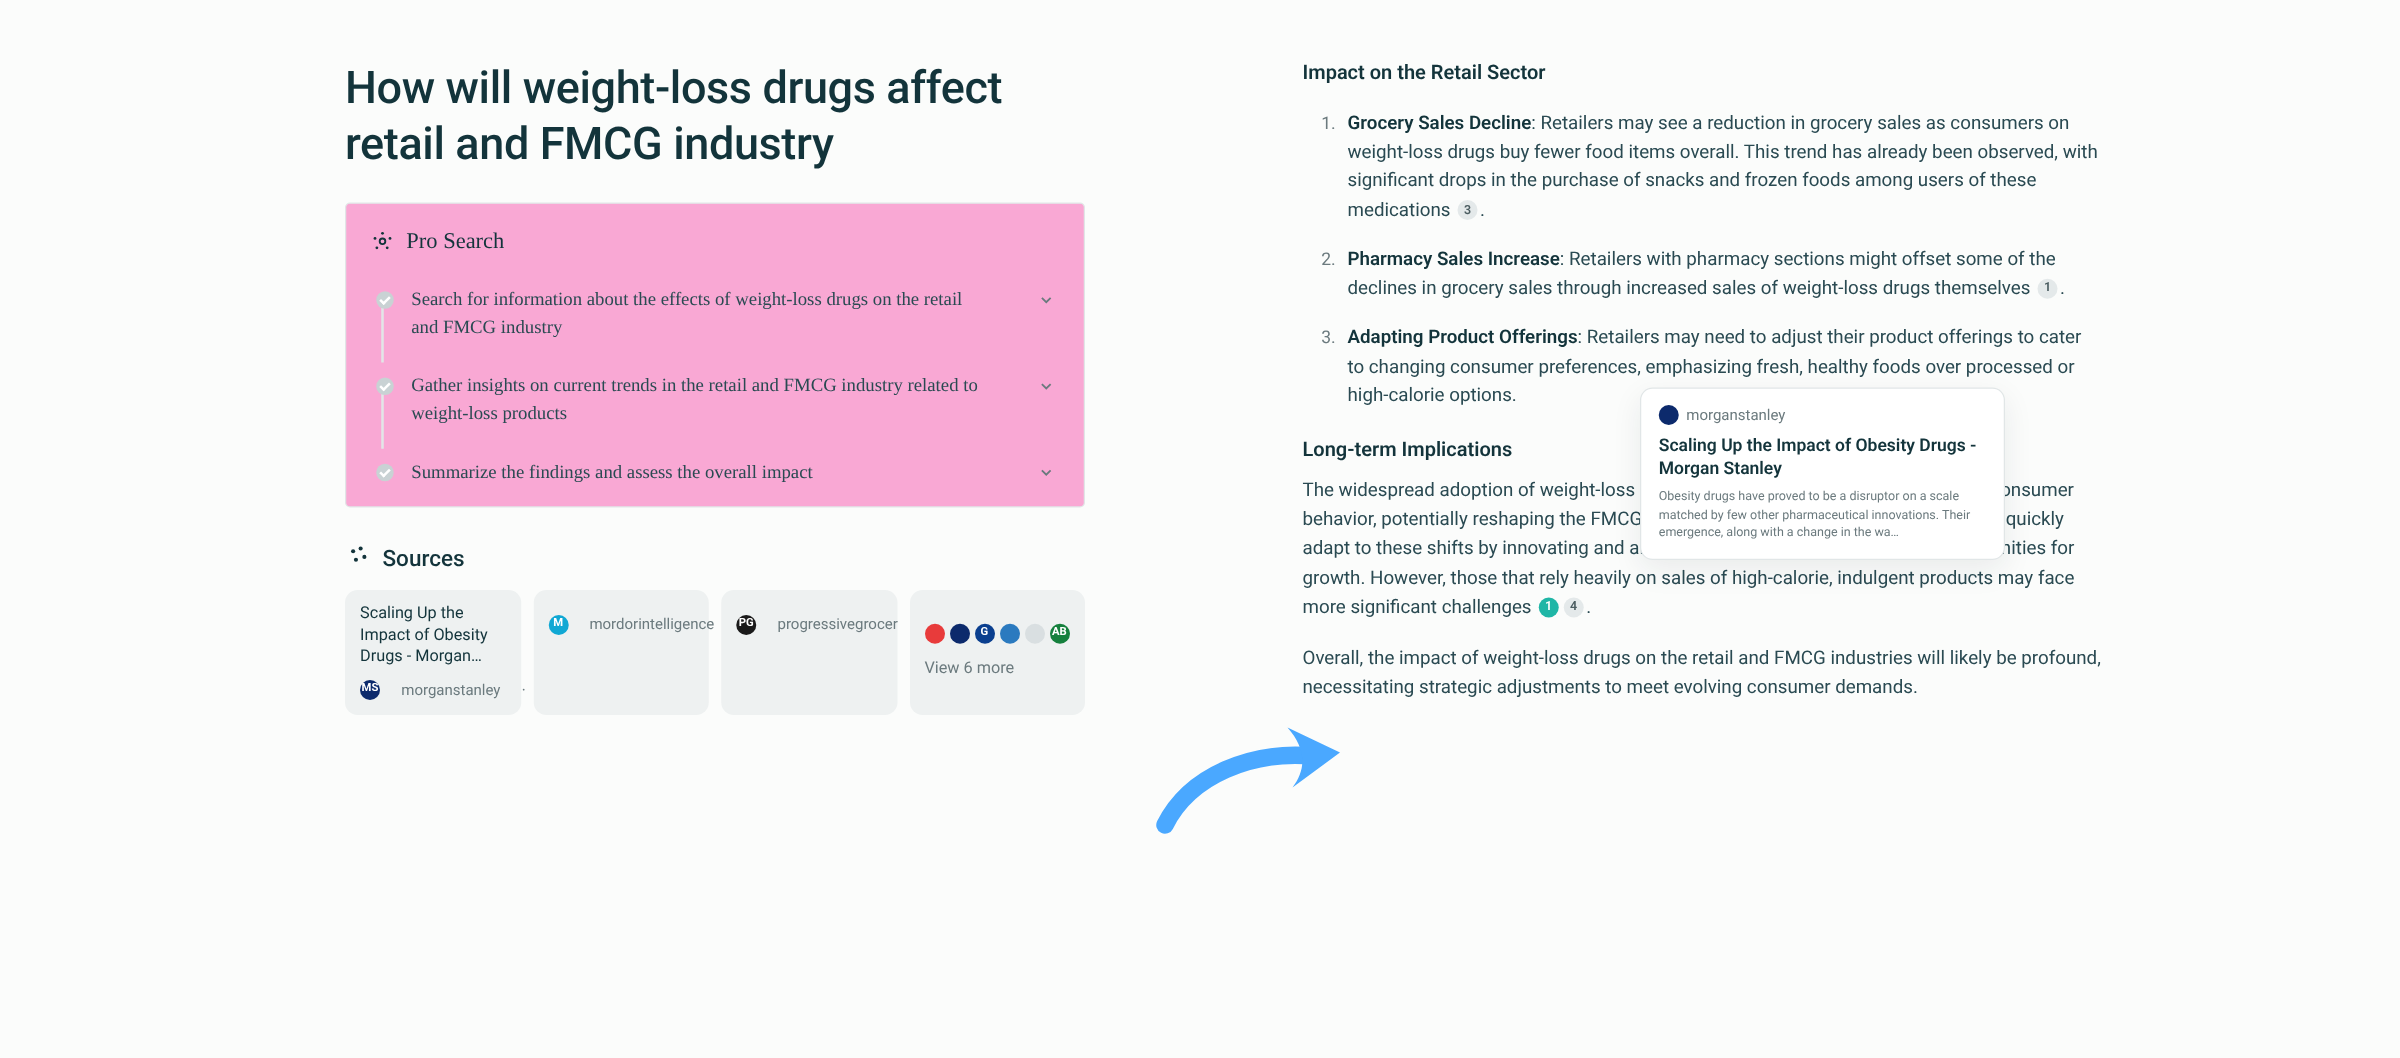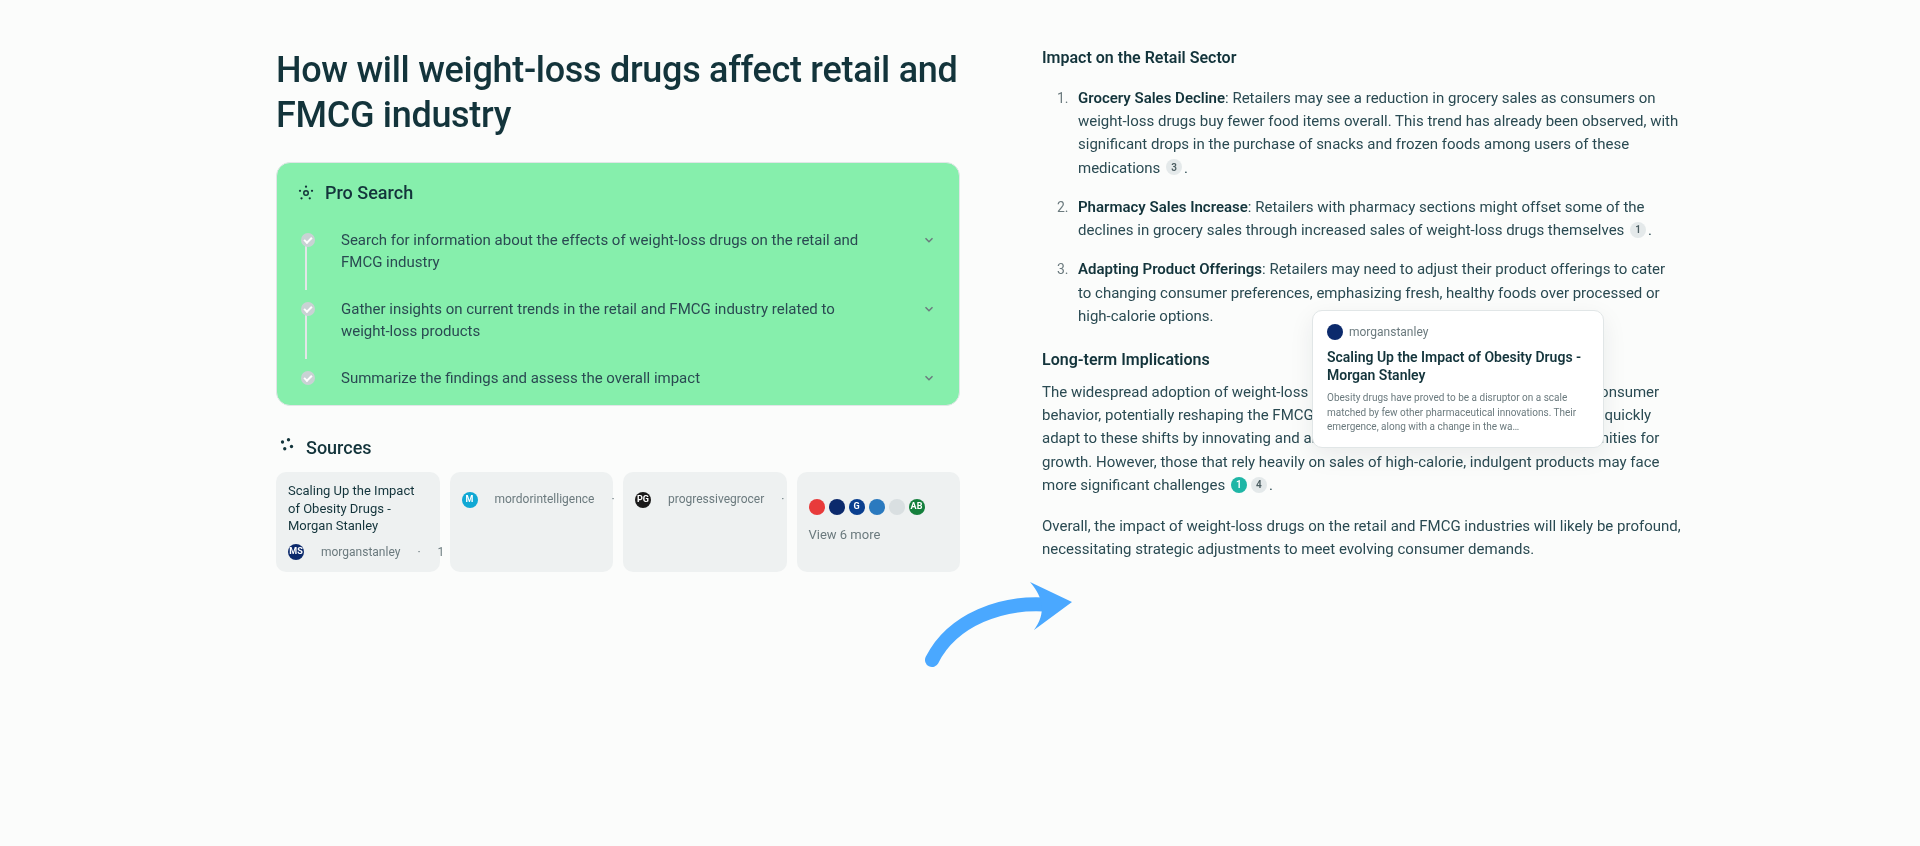--- a/index.html
+++ b/index.html
@@ -26,52 +26,53 @@
     height: 846px;
     margin: 0 auto;
     position: relative;
     overflow: hidden;
   }
   
   .left {
     position: absolute;
     left: 84px;
     top: 48px;
-    width: 684px;
+    width: 592px;
   }
   h1.title {
     margin: 0 0 24px 0;
     font-size: 36px;
     line-height: 1.25;
     font-weight: 500;
     color: var(--ink);
     letter-spacing: -0.3px;
   }
   .panel {
     border: 1px solid var(--panel-border);
-    border-radius: 14px;
-    background: #86efac;
+    border-radius: 4px;
+    background: #f9a8d4;
     padding: 16px 18px 4px 18px;
+    font-family: Liberation Serif, serif;
   }
   .panel-header {
     display: flex;
     align-items: center;
     gap: 10px;
     font-size: 18px;
     font-weight: 500;
     color: var(--ink);
     margin: 0 0 10px 2px;
   }
   .pro-icon svg { display:block; }
   .steps { position: relative; margin-left: 4px; }
   .step {
     position: relative;
     display: flex;
     align-items: flex-start;
-    gap: 26px;
+    gap: 14px;
     padding: 12px 2px;
   }
   .step + .step { }
   .connector {
     position: absolute;
     left: 6px;
     top: 28px;
     bottom: -4px;
     width: 2px;
     background: #e2e6e7;

